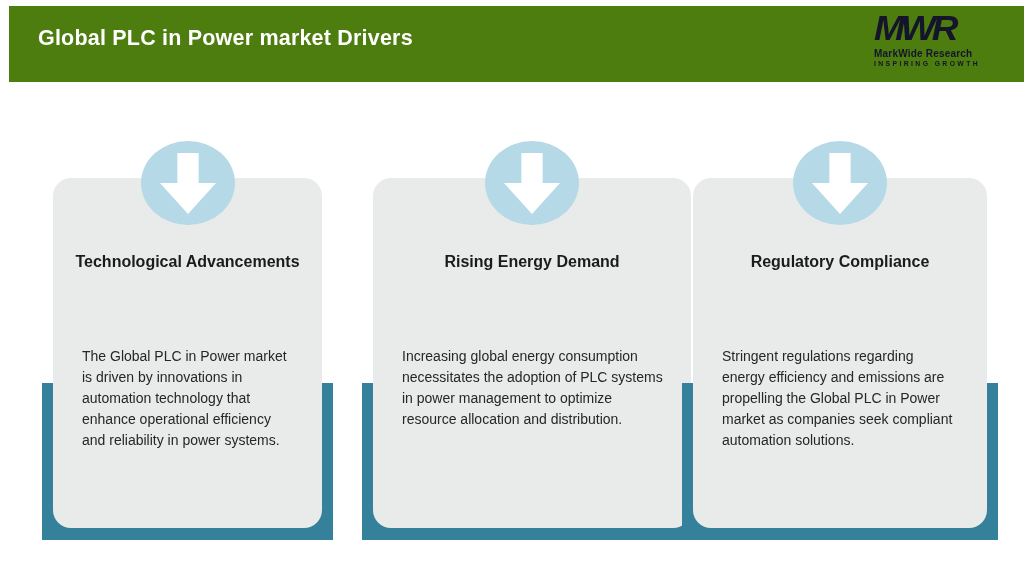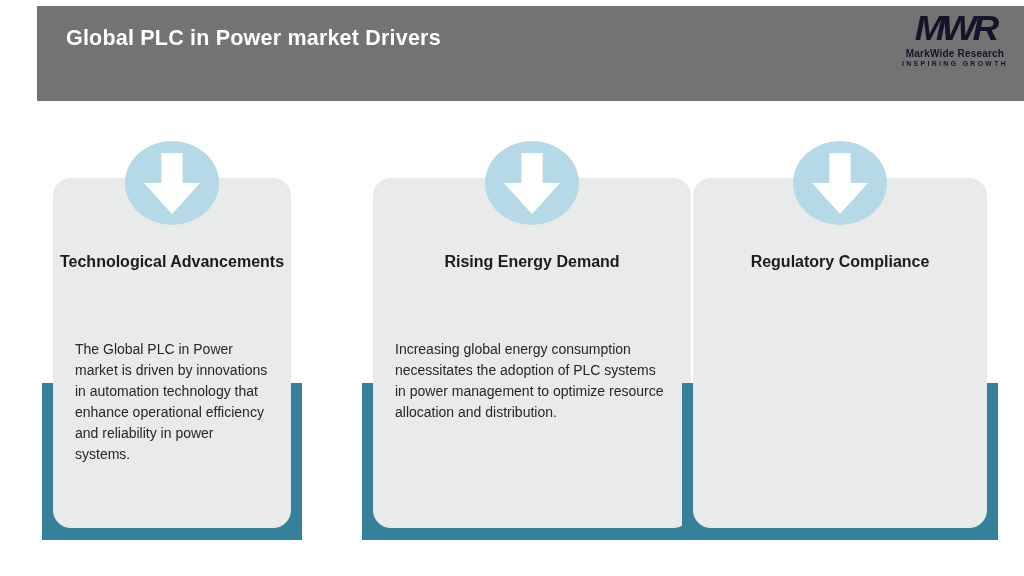--- a/index.html
+++ b/index.html
@@ -15,40 +15,38 @@
     background: #ffffff;
     overflow: hidden;
   }
 
   
   .header-bar {
     position: absolute;
     left: 9px;
     right: 0;
     top: 6px;
-    height: 95px;
-    background: #737373;
-    margin-left: 28px;
+    height: 76px;
+    background: #4d7c0f;
   }
   .page-title {
     position: absolute;
     left: 29px;
     top: 20px;
     margin: 0;
     font-size: 21.5px;
     font-weight: bold;
     color: #ffffff;
     letter-spacing: 0.2px;
   }
   .logo {
     position: absolute;
-    right: 4px;
+    right: 20px;
     top: 4px;
     width: 130px;
-    text-align: center;
     color: #14142b;
     line-height: 1;
   }
   .logo-mark {
     font-size: 37px;
     font-weight: 800;
     font-style: italic;
     letter-spacing: -4px;
     transform: scaleY(0.95);
   }
@@ -64,21 +62,21 @@
     font-weight: bold;
     letter-spacing: 2.4px;
   }
 
   
   .driver {
     position: absolute;
     top: 178px;
     height: 350px;
   }
-  .driver-1 { left: 53px;  width: 238px; }
+  .driver-1 { left: 53px;  width: 269px; }
   .driver-2 { left: 373px; width: 318px; }
   .driver-3 { left: 693px; width: 294px; }
 
   .backing {
     position: absolute;
     left: -11px;
     right: -11px;
     top: 205px;
     height: 157px;
     background: #35809A;
@@ -98,21 +96,21 @@
     text-align: center;
     font-size: 16px;
     font-weight: bold;
     color: #1b1b1b;
   }
   .card-desc {
     position: absolute;
     top: 152px;
     left: 13px;
     right: 12px;
-    margin: 9px;
+    margin: 16px;
     font-size: 14px;
     line-height: 21px;
     color: #262626;
   }
   .badge {
     position: absolute;
     top: -37px;
     left: 50%;
     transform: translateX(-50%);
     width: 94px;
@@ -181,20 +179,21 @@
       <svg width="58" height="62" viewBox="0 0 60 64" aria-hidden="true">
         <path d="M19 0 H41 V31 H59 L30 63 L1 31 H19 Z" fill="#ffffff"></path>
       </svg>
     </div>
   </section>
 
   <section class="driver driver-3">
     <div class="backing"></div>
     <div class="card">
       <h2 class="card-title">Regulatory Compliance</h2>
+      <p class="card-desc">Stringent regulations regarding energy efficiency and emissions are propelling the Global PLC in Power market as companies seek compliant automation solutions.</p>
     </div>
     <div class="badge">
       <svg width="58" height="62" viewBox="0 0 60 64" aria-hidden="true">
         <path d="M19 0 H41 V31 H59 L30 63 L1 31 H19 Z" fill="#ffffff"></path>
       </svg>
     </div>
   </section>
 
 
 </div>

